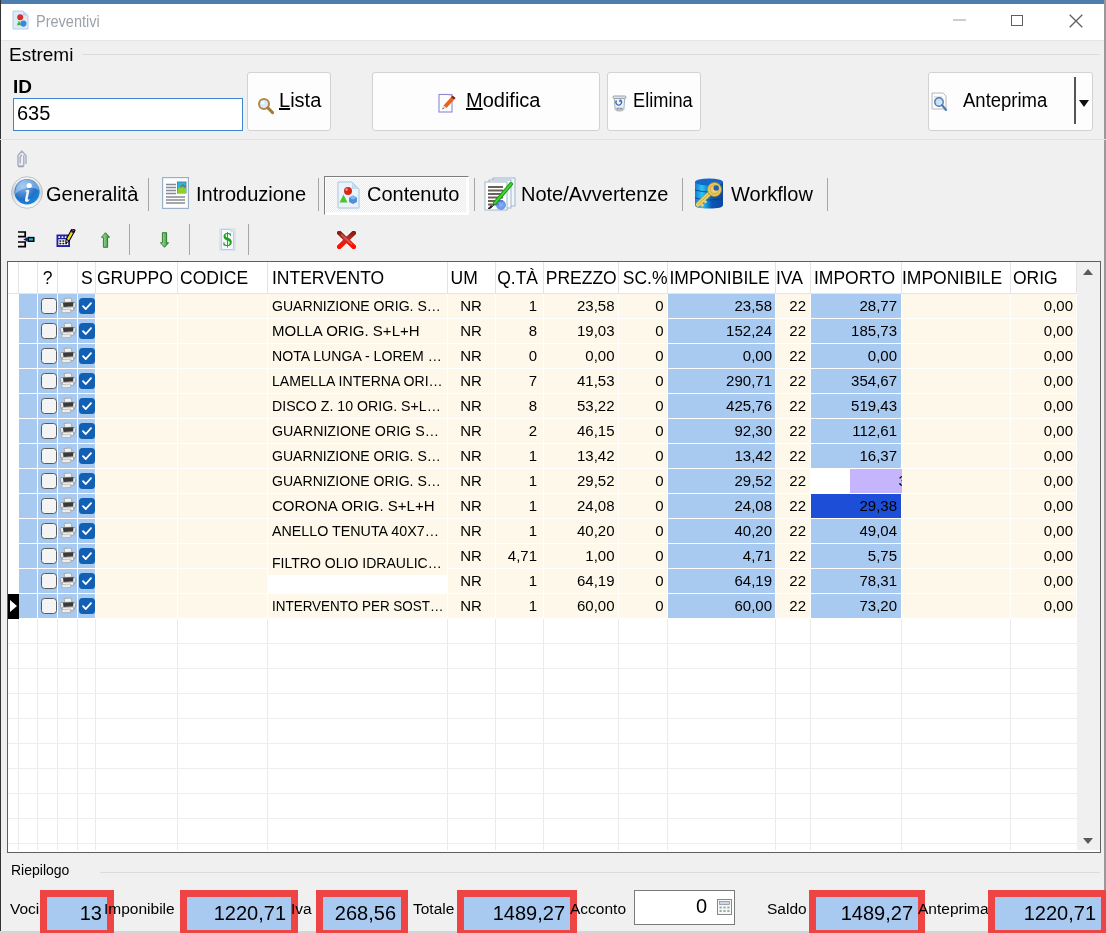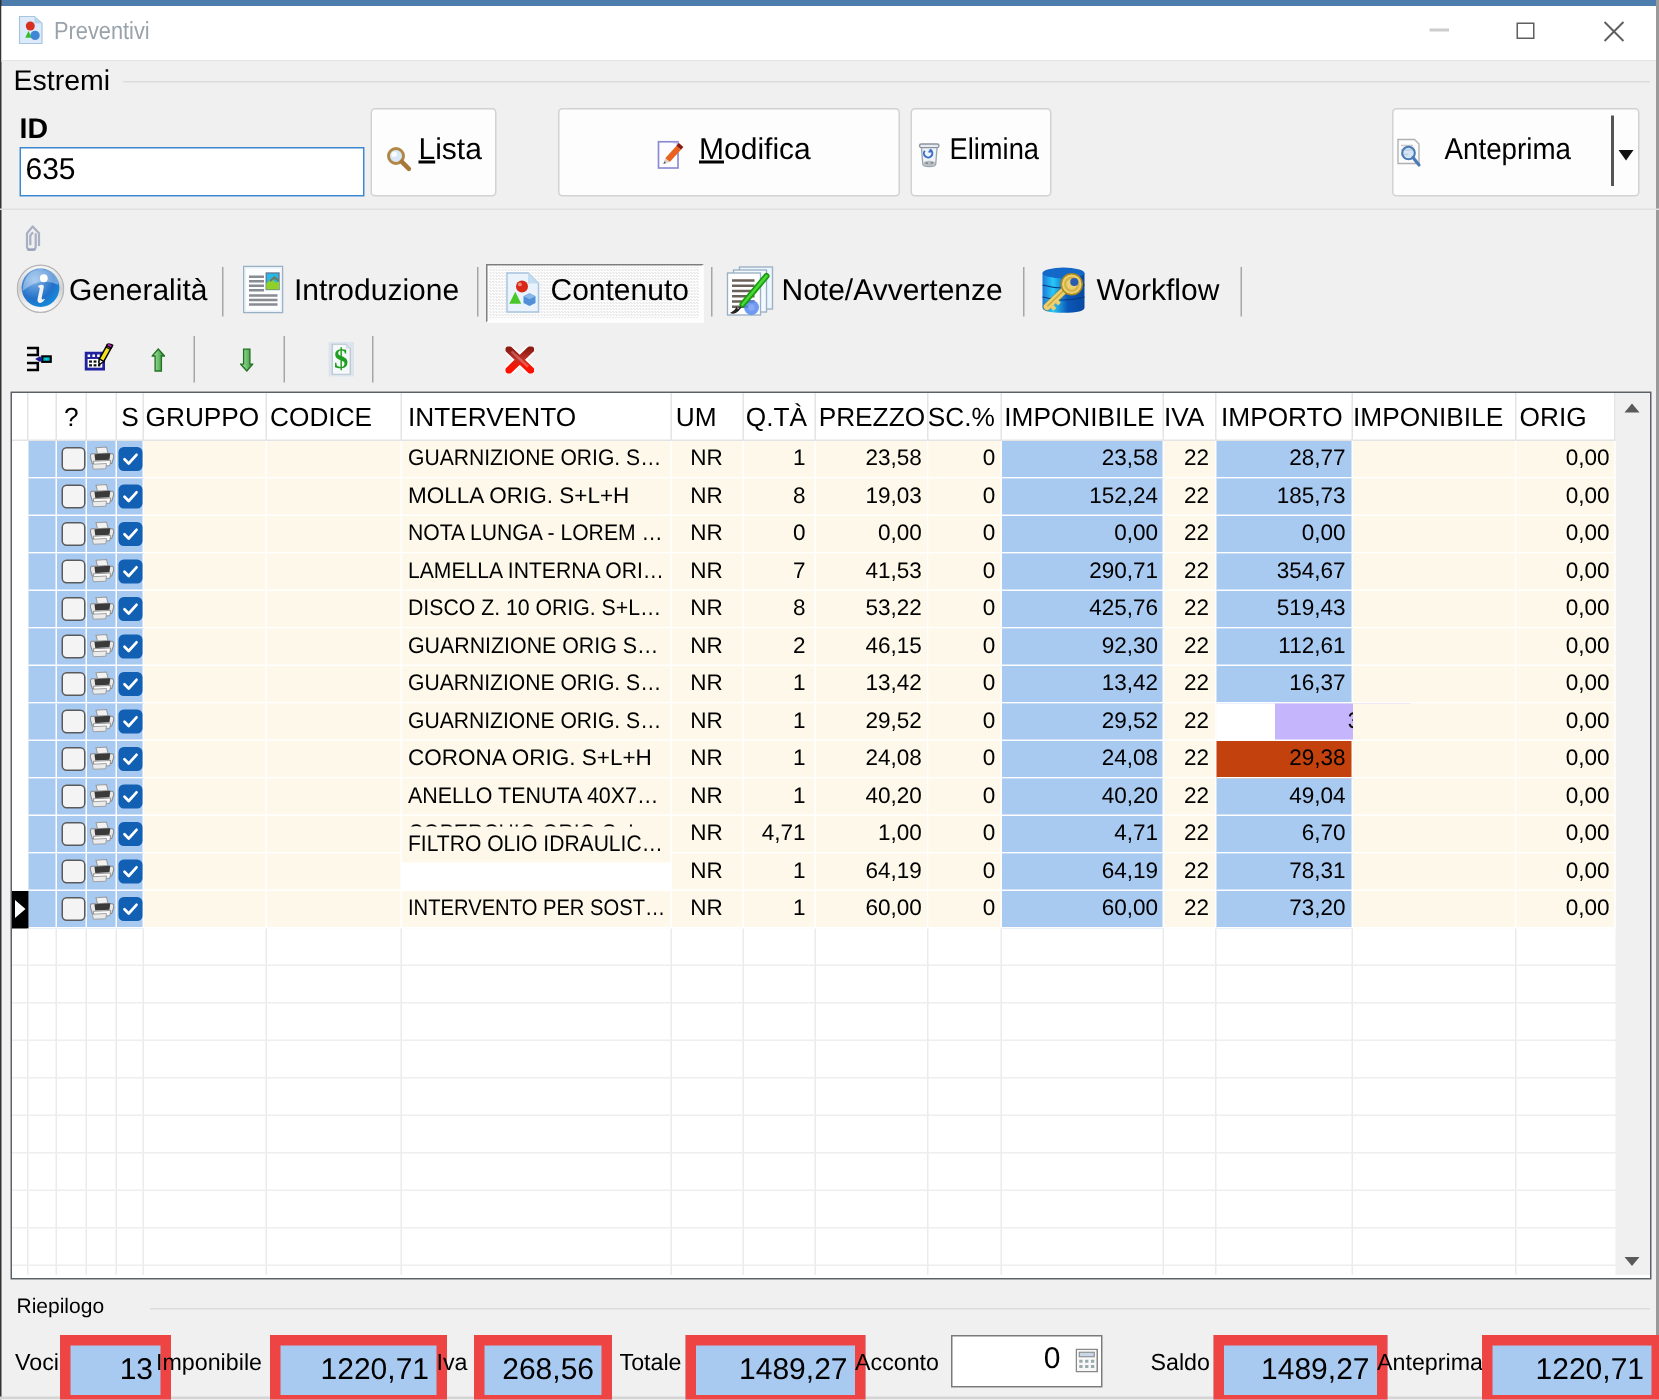--- a/index.html
+++ b/index.html
@@ -264,21 +264,21 @@
 <div class="abs" style="left:1083px;top:838px;width:0;height:0;border-top:6px solid #5a5a5a;border-left:5px solid transparent;border-right:5px solid transparent"></div>
 
 <div class="hcell" style="left:37.5px;top:262px;width:20.0px;height:32px;line-height:32px;text-align:center;">?</div>
 <div class="hcell" style="left:77.5px;top:262px;width:18.5px;height:32px;line-height:32px;text-align:center;">S</div>
 <div class="hcell" style="left:96px;top:262px;width:82px;height:32px;line-height:32px;padding-left:1px;width:81px;">GRUPPO</div>
 <div class="hcell" style="left:178px;top:262px;width:90px;height:24px;line-height:32px;padding-left:2px;width:88px;">CODICE</div>
 <div class="hcell" style="left:268px;top:262px;width:179.5px;height:32px;line-height:32px;padding-left:4px;width:175.5px;">INTERVENTO</div>
 <div class="hcell" style="left:447.5px;top:262px;width:48.0px;height:32px;line-height:32px;padding-left:3px;width:45.0px;">UM</div>
 <div class="hcell" style="left:495.5px;top:262px;width:48.5px;height:32px;line-height:32px;text-align:right;padding-right:6px;width:42.5px;">Q.TÀ</div>
 <div class="hcell" style="left:544px;top:262px;width:74.5px;height:32px;line-height:32px;text-align:center;">PREZZO</div>
-<div class="hcell" style="left:618.5px;top:262px;width:49.0px;height:32px;line-height:32px;text-align:left;">SC.%</div>
+<div class="hcell" style="left:618.5px;top:262px;width:49.0px;height:32px;line-height:32px;text-align:right;">SC.%</div>
 <div class="hcell" style="left:667.5px;top:262px;width:108.5px;height:32px;line-height:32px;padding-left:2px;width:106.5px;">IMPONIBILE</div>
 <div class="hcell" style="left:776px;top:262px;width:35px;height:32px;line-height:32px;padding-left:0px;width:35px;">IVA</div>
 <div class="hcell" style="left:811px;top:262px;width:91px;height:32px;line-height:32px;padding-left:3px;width:88px;">IMPORTO</div>
 <div class="hcell" style="left:902px;top:262px;width:109px;height:32px;line-height:32px;padding-left:0px;width:109px;">IMPONIBILE</div>
 <div class="hcell" style="left:1011px;top:262px;width:66px;height:32px;line-height:32px;padding-left:2px;width:64px;">ORIG</div>
 <div style="position:absolute;left:18px;top:262px;width:1px;height:32px;background:#e4e4e4"></div>
 <div style="position:absolute;left:36.5px;top:262px;width:1px;height:32px;background:#e4e4e4"></div>
 <div style="position:absolute;left:56.5px;top:262px;width:1px;height:32px;background:#e4e4e4"></div>
 <div style="position:absolute;left:76.5px;top:262px;width:1px;height:32px;background:#e4e4e4"></div>
 <div style="position:absolute;left:95px;top:262px;width:1px;height:32px;background:#e4e4e4"></div>
@@ -517,21 +517,21 @@
 <div class="cell " style="left:77.5px;top:494px;width:17.5px;height:24px;background:#a8c9f0;"></div>
 <div class="cell " style="left:96px;top:494px;width:81px;height:24px;background:#fdf8e9;"></div>
 <div class="cell " style="left:178px;top:494px;width:89px;height:24px;background:#fdf8e9;"></div>
 <div class="cell " style="left:268px;top:494px;width:178.5px;height:24px;background:#fdf8e9;padding-left:4px;width:174.5px;"><span style="display:inline-block;transform:scaleX(1.0);transform-origin:0 50%">CORONA ORIG. S+L+H</span></div>
 <div class="cell " style="left:447.5px;top:494px;width:47.0px;height:24px;background:#fdf8e9;text-align:center;">NR</div>
 <div class="cell " style="left:495.5px;top:494px;width:47.5px;height:24px;background:#fdf8e9;text-align:right;padding-right:6px;width:41.5px;">1</div>
 <div class="cell " style="left:544px;top:494px;width:73.5px;height:24px;background:#fdf8e9;text-align:right;padding-right:3px;width:70.5px;">24,08</div>
 <div class="cell " style="left:618.5px;top:494px;width:48.0px;height:24px;background:#fdf8e9;text-align:right;padding-right:3px;width:45.0px;">0</div>
 <div class="cell " style="left:667.5px;top:494px;width:107.5px;height:24px;background:#a8c9f0;text-align:right;padding-right:3px;width:104.5px;">24,08</div>
 <div class="cell " style="left:776px;top:494px;width:34px;height:24px;background:#fdf8e9;text-align:right;padding-right:4px;width:30px;">22</div>
-<div class="cell " style="left:811px;top:494px;width:90px;height:24px;background:#c2410c;text-align:right;padding-right:4px;width:86px;">29,38</div>
+<div class="cell " style="left:811px;top:494px;width:90px;height:24px;background:#1d4ed8;text-align:right;padding-right:4px;width:86px;">29,38</div>
 <div class="cell " style="left:902px;top:494px;width:108px;height:24px;background:#fdf8e9;"></div>
 <div class="cell " style="left:1011px;top:494px;width:65px;height:24px;background:#fdf8e9;text-align:right;padding-right:3px;width:62px;">0,00</div>
 <div class="ucb" style="left:41px;top:498px"></div>
 <svg style="position:absolute;left:58.5px;top:497px" width="18" height="18" viewBox="0 0 18 18">
 <path d="M5 1.5 L12 1 L13 5 L6 5.5 Z" fill="#f2f2f2" stroke="#9a9a9a" stroke-width="0.7"></path>
 <path d="M2 5.5 Q1 6 1.3 8 L2.5 12 L15.5 12 L16.8 8 Q17 6 16 5.5 Z" fill="#e8e8e8" stroke="#8a8a8a" stroke-width="0.7"></path>
 <path d="M4 5.8 L14.5 5.2 L14 9.5 L4.5 10 Z" fill="#3a3a3a"></path>
 <path d="M3.2 10.5 L14.8 10 L14.2 13.5 L3.8 13.8 Z" fill="#fafafa" stroke="#8a8a8a" stroke-width="0.6"></path>
 <path d="M2.6 12.5 L12 12 L11.5 15.5 L3.2 15.8 Z" fill="#ececec" stroke="#9a9a9a" stroke-width="0.6"></path>
 </svg>
@@ -571,21 +571,21 @@
 <div class="cell " style="left:77.5px;top:544px;width:17.5px;height:24px;background:#a8c9f0;"></div>
 <div class="cell " style="left:96px;top:544px;width:81px;height:24px;background:#fdf8e9;"></div>
 <div class="cell " style="left:178px;top:544px;width:89px;height:24px;background:#fdf8e9;"></div>
 <div class="cell " style="left:268px;top:544px;width:178.5px;height:24px;background:#fdf8e9;padding-left:4px;width:174.5px;"><span style="display:inline-block;transform:scaleX(0.94);transform-origin:0 50%">COPERCHIO ORIG S+L…</span></div>
 <div class="cell " style="left:447.5px;top:544px;width:47.0px;height:24px;background:#fdf8e9;text-align:center;">NR</div>
 <div class="cell " style="left:495.5px;top:544px;width:47.5px;height:24px;background:#fdf8e9;text-align:right;padding-right:6px;width:41.5px;">4,71</div>
 <div class="cell " style="left:544px;top:544px;width:73.5px;height:24px;background:#fdf8e9;text-align:right;padding-right:3px;width:70.5px;">1,00</div>
 <div class="cell " style="left:618.5px;top:544px;width:48.0px;height:24px;background:#fdf8e9;text-align:right;padding-right:3px;width:45.0px;">0</div>
 <div class="cell " style="left:667.5px;top:544px;width:107.5px;height:24px;background:#a8c9f0;text-align:right;padding-right:3px;width:104.5px;">4,71</div>
 <div class="cell " style="left:776px;top:544px;width:34px;height:24px;background:#fdf8e9;text-align:right;padding-right:4px;width:30px;">22</div>
-<div class="cell " style="left:811px;top:544px;width:90px;height:24px;background:#a8c9f0;text-align:right;padding-right:4px;width:86px;">6,70</div>
+<div class="cell " style="left:811px;top:544px;width:90px;height:24px;background:#a8c9f0;text-align:right;padding-right:4px;width:86px;">5,75</div>
 <div class="cell " style="left:902px;top:544px;width:108px;height:24px;background:#fdf8e9;"></div>
 <div class="cell " style="left:1011px;top:544px;width:65px;height:24px;background:#fdf8e9;text-align:right;padding-right:3px;width:62px;">0,00</div>
 <div class="ucb" style="left:41px;top:548px"></div>
 <svg style="position:absolute;left:58.5px;top:547px" width="18" height="18" viewBox="0 0 18 18">
 <path d="M5 1.5 L12 1 L13 5 L6 5.5 Z" fill="#f2f2f2" stroke="#9a9a9a" stroke-width="0.7"></path>
 <path d="M2 5.5 Q1 6 1.3 8 L2.5 12 L15.5 12 L16.8 8 Q17 6 16 5.5 Z" fill="#e8e8e8" stroke="#8a8a8a" stroke-width="0.7"></path>
 <path d="M4 5.8 L14.5 5.2 L14 9.5 L4.5 10 Z" fill="#3a3a3a"></path>
 <path d="M3.2 10.5 L14.8 10 L14.2 13.5 L3.8 13.8 Z" fill="#fafafa" stroke="#8a8a8a" stroke-width="0.6"></path>
 <path d="M2.6 12.5 L12 12 L11.5 15.5 L3.2 15.8 Z" fill="#ececec" stroke="#9a9a9a" stroke-width="0.6"></path>
 </svg>

